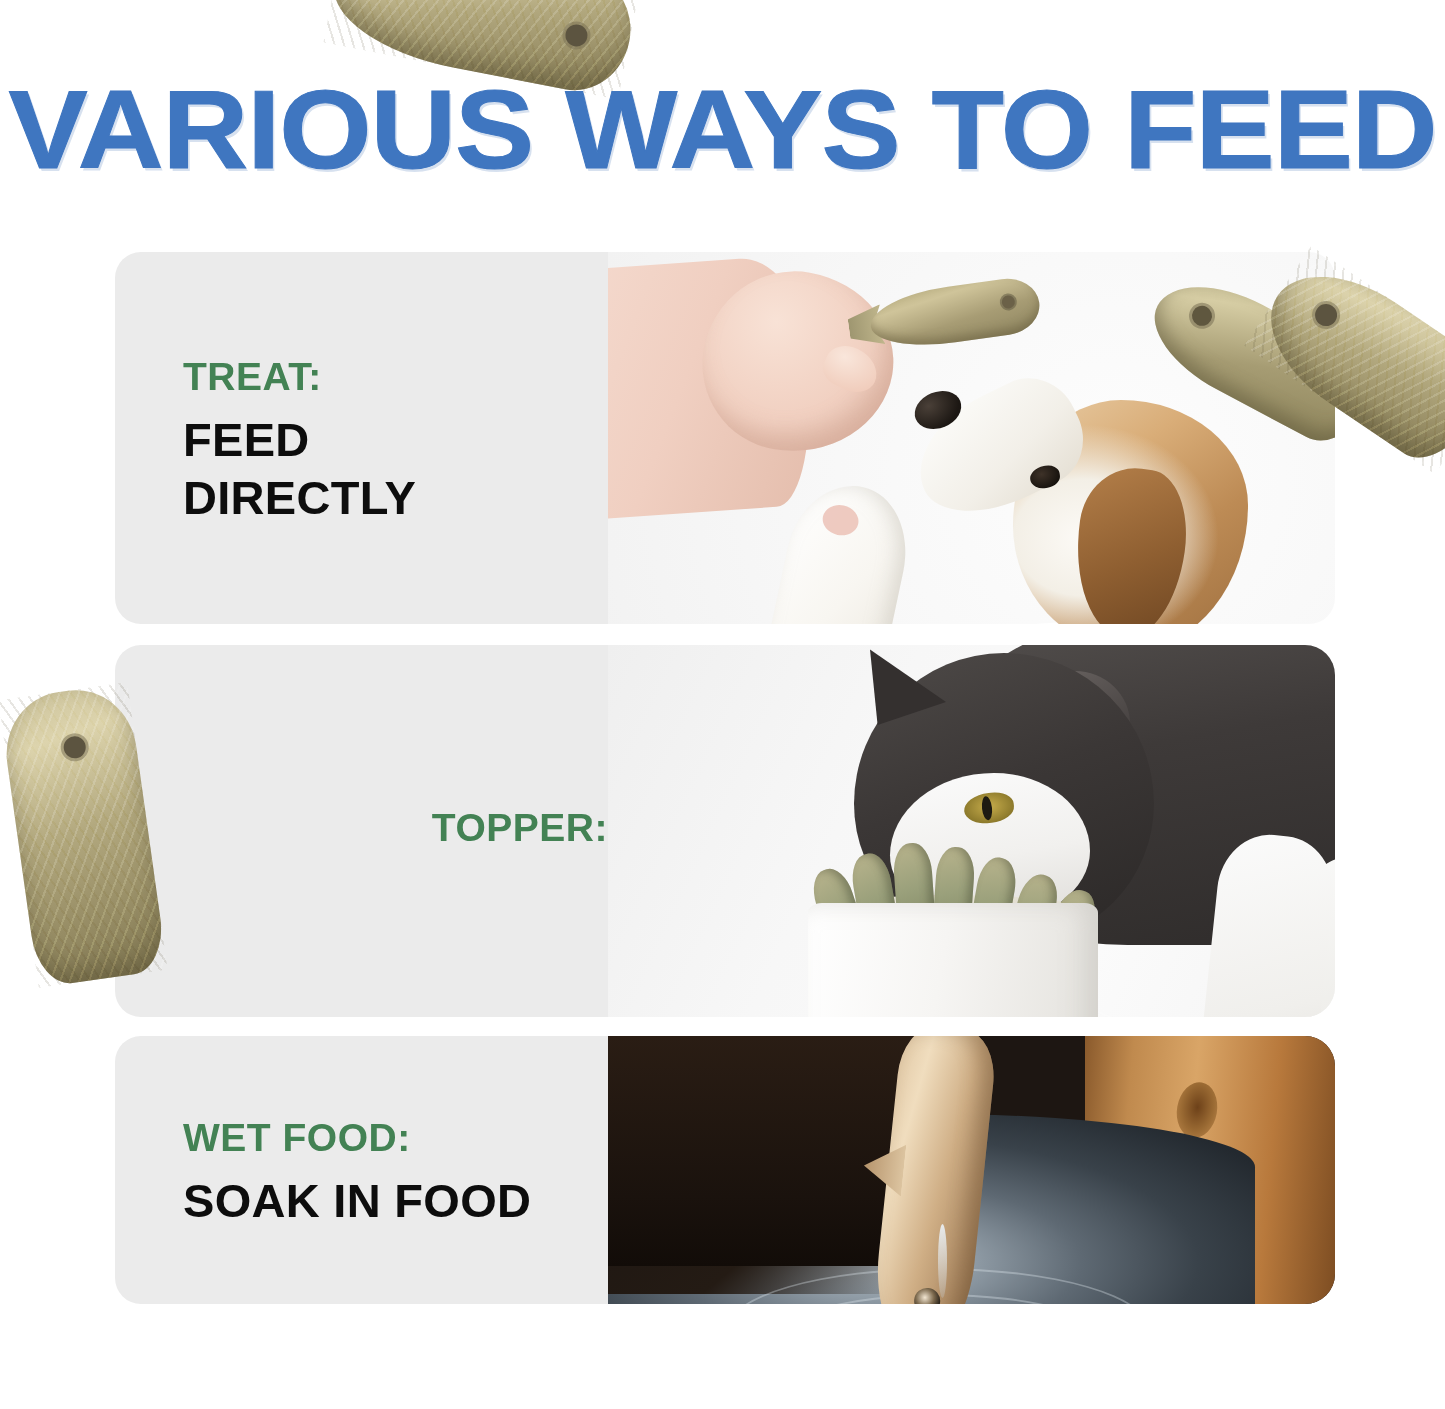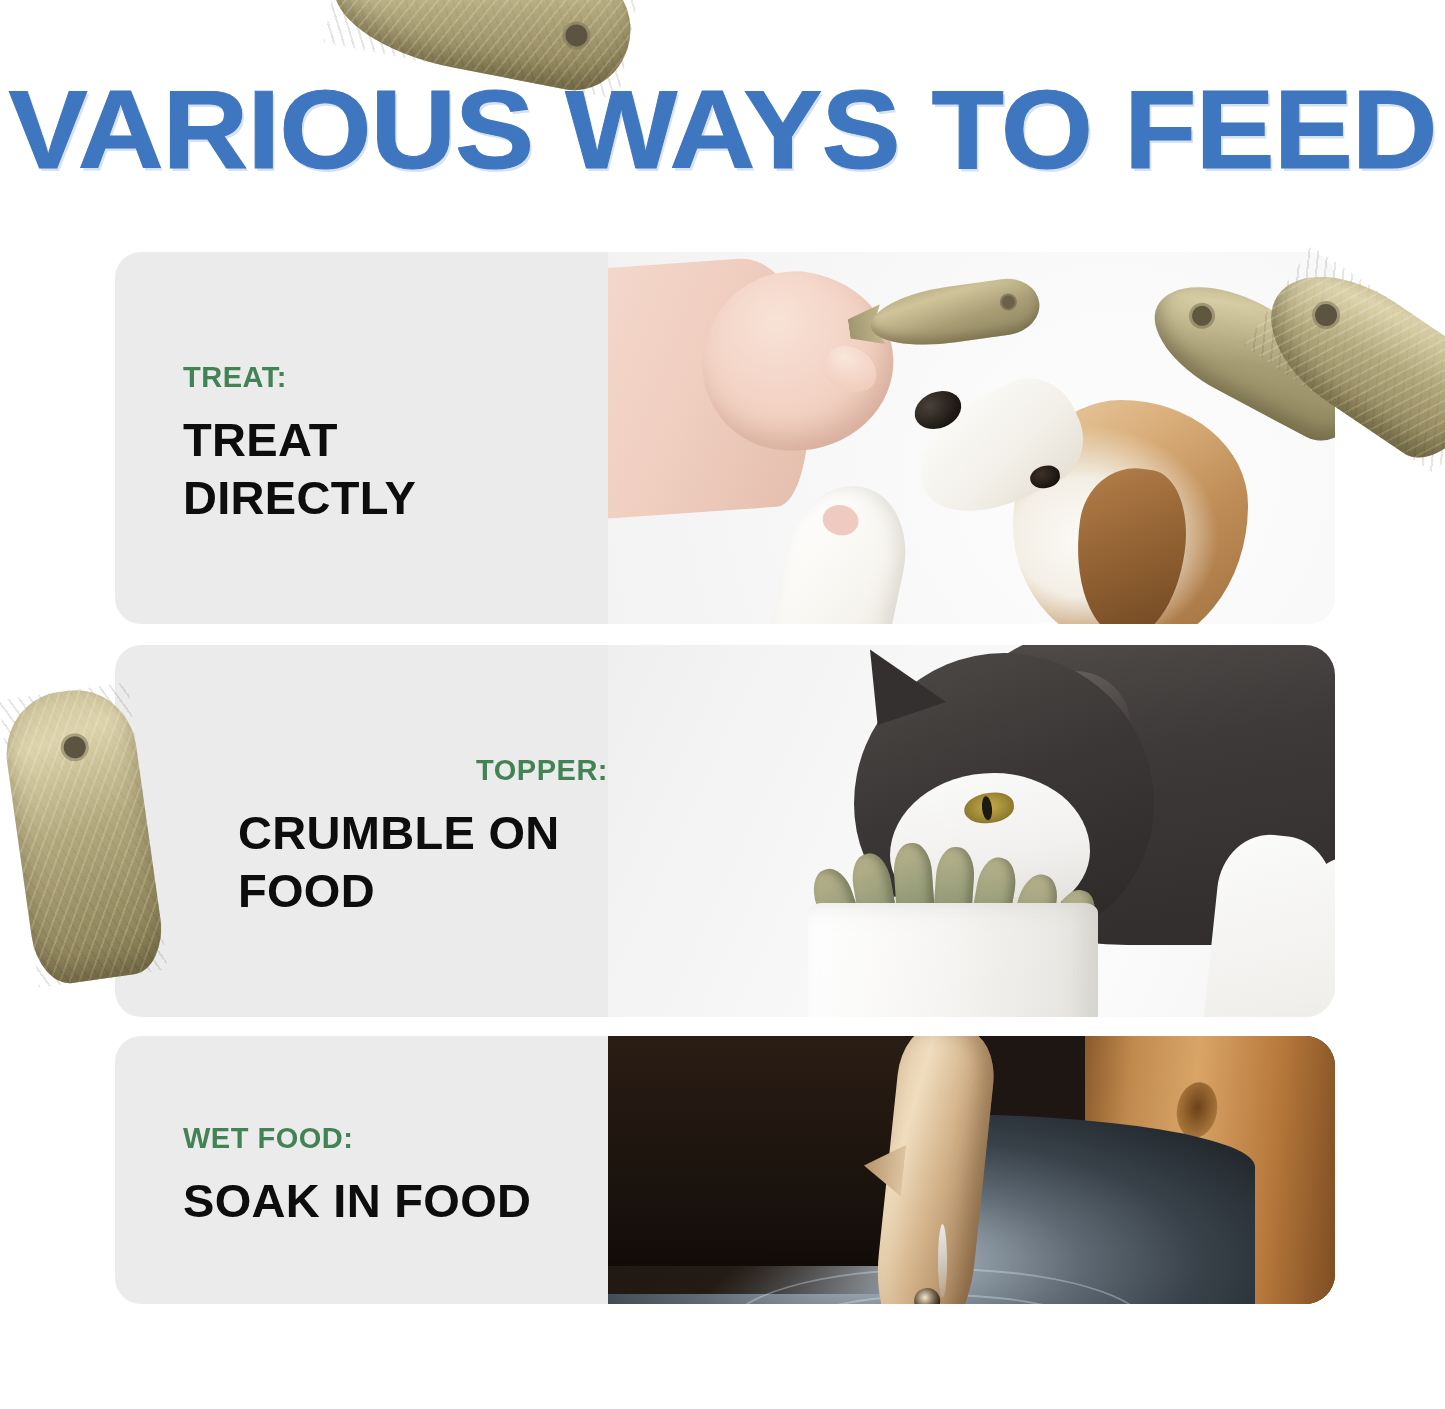--- a/index.html
+++ b/index.html
@@ -64,21 +64,21 @@
     flex-direction: column;
     justify-content: center;
   }
   #row-1 .text-panel { border-radius: 26px 0 0 26px; }
   #row-2 .text-panel { border-radius: 26px 0 0 26px; align-items: flex-end; }
   #row-3 .text-panel { border-radius: 26px 0 0 26px; }
 
   .label {
     font-family: "Liberation Sans", sans-serif;
     font-weight: bold;
-    font-size: 29px;
+    font-size: 39px;
     line-height: 56px;
     color: #438254;
     letter-spacing: 0.5px;
     margin-bottom: 6px;
   }
   .detail {
     font-family: "Liberation Sans", sans-serif;
     font-weight: bold;
     font-size: 47px;
     line-height: 58px;
@@ -467,21 +467,21 @@
 <body>
 
 <div id="page">
 
   <div id="title">VARIOUS WAYS TO FEED</div>
 
   <div class="row" id="row-1">
 
     <div class="text-panel">
       <div class="label">TREAT:</div>
-      <div class="detail">TREAT DIRECTLY</div>
+      <div class="detail">FEED DIRECTLY</div>
     </div>
 
     <div class="photo ph1">
       <div class="bg"></div>
 
       <div class="arm"></div>
       <div class="fist"></div>
       <div class="thumb"></div>
 
       <div class="held-fish">
@@ -506,21 +506,20 @@
         <div class="body"></div>
         <div class="eye"></div>
       </div>
     </div>
   </div>
 
   <div class="row" id="row-2">
 
     <div class="text-panel">
       <div class="label">TOPPER:</div>
-      <div class="detail">CRUMBLE ON FOOD</div>
     </div>
 
     <div class="photo ph2">
       <div class="bg"></div>
 
       <div class="cat-body"></div>
       <div class="cat-ear-r"></div>
       <div class="cat-head"></div>
       <div class="cat-ear-l"></div>
       <div class="cat-muzzle"></div>

